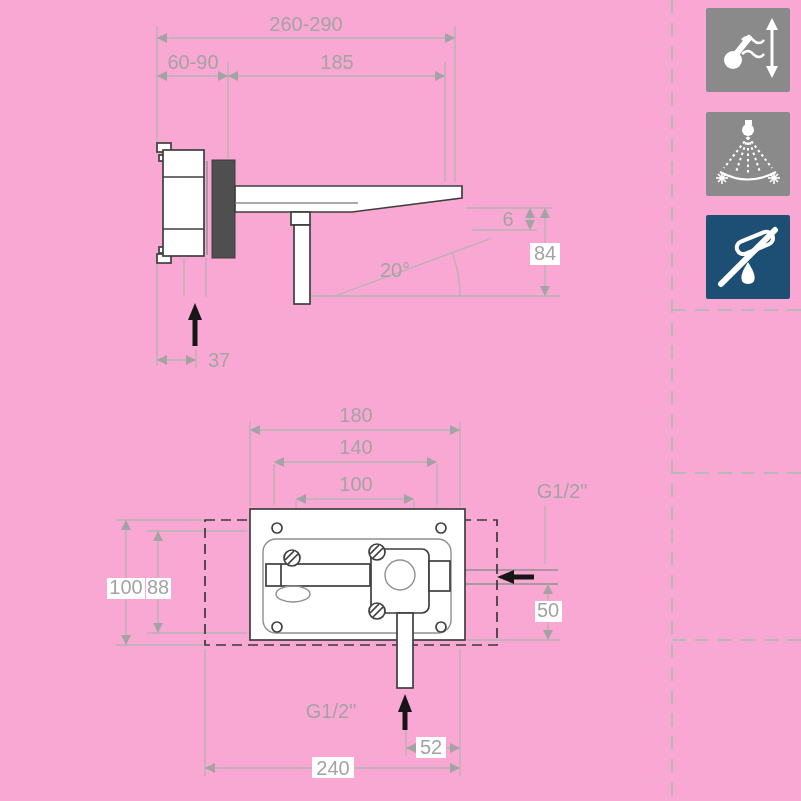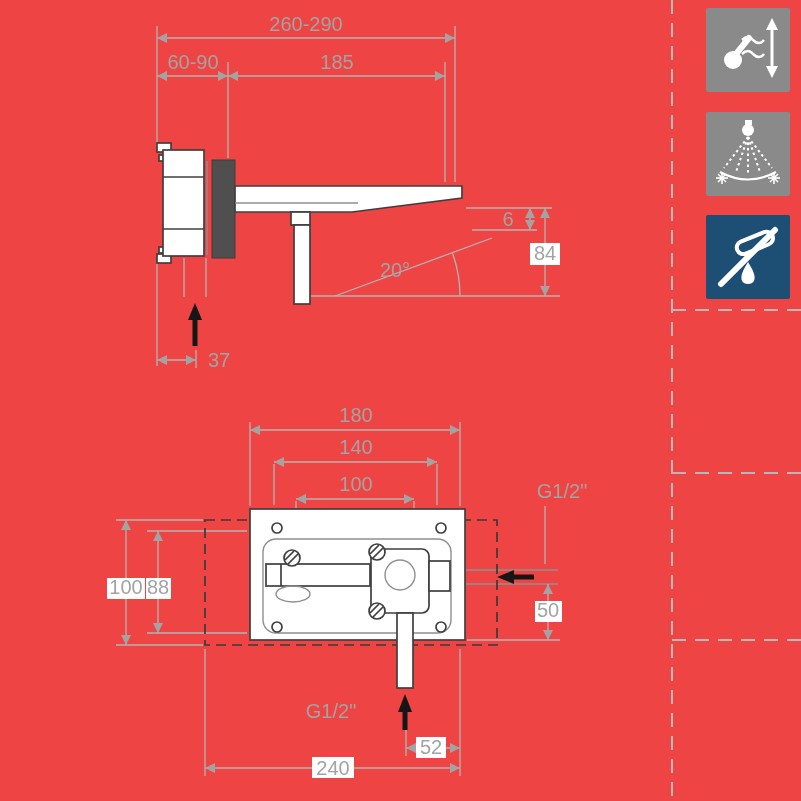--- a/index.html
+++ b/index.html
@@ -1,16 +1,16 @@
 <!DOCTYPE html>
 <html><head>
 <meta charset="utf-8">
 <style>
   html,body{margin:0;padding:0;background:#ffffff;}
-  .page{position:relative;width:801px;height:801px;background:#ef4444;overflow:hidden;}
+  .page{position:relative;width:801px;height:801px;background:#f9a8d4;overflow:hidden;}
   svg{position:absolute;left:0;top:0;}
   text{font-family:"Liberation Sans","DejaVu Sans",sans-serif;fill:#a3a3a3;font-size:20px;}
   .dim{text-anchor:middle;}
   .dim-start{text-anchor:start;}
   .gray{stroke:#b3b3b3;stroke-width:1.3;fill:none;}
   .dark{stroke:#3f3f3f;stroke-width:1.7;fill:#ffffff;}
   .darknf{stroke:#3f3f3f;stroke-width:1.7;fill:none;}
   .mid{stroke:#8f8f8f;stroke-width:1.4;fill:none;}
   .blk{stroke:#161616;stroke-width:5;fill:none;}
   .blkf{fill:#161616;stroke:none;}

